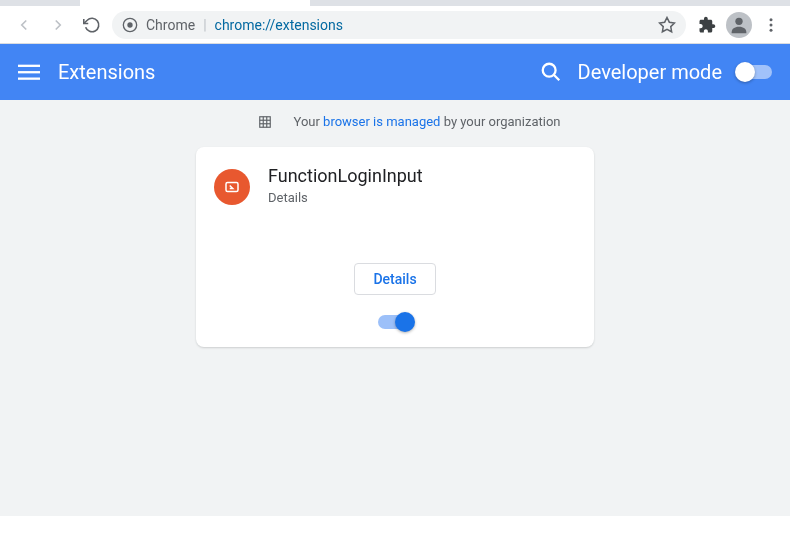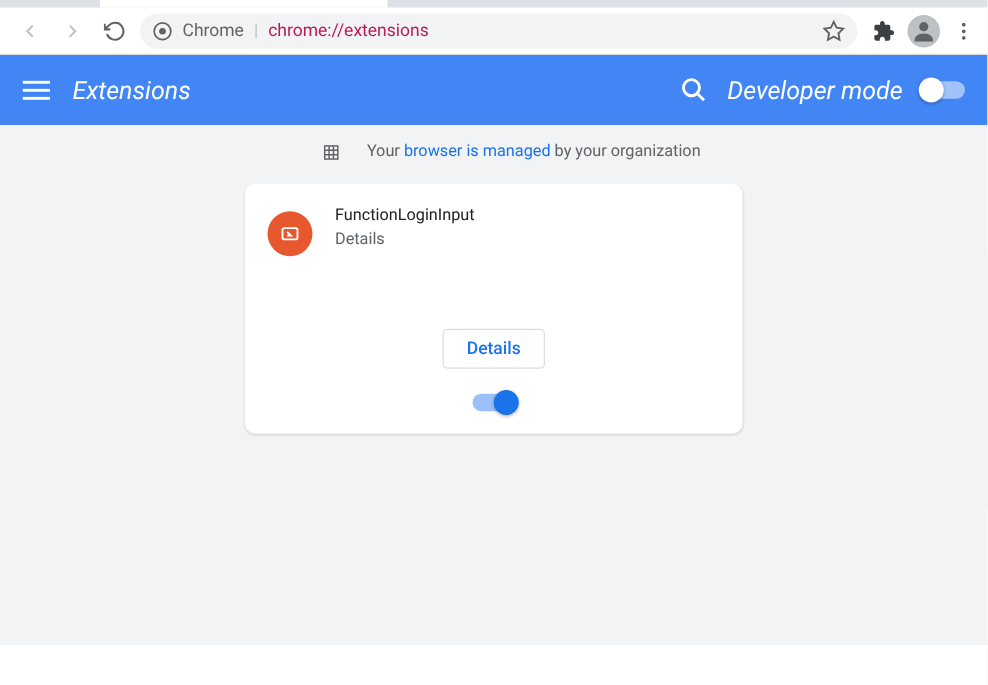--- a/index.html
+++ b/index.html
@@ -14,45 +14,45 @@
     .tab { background: #fff; height: 34px; width: 230px; border-top-left-radius: 8px; border-top-right-radius: 8px; display: flex; align-items: center; padding: 0 12px; gap: 8px; position: relative; }
     
     
     .toolbar { background: #fff; height: 38px; display: flex; align-items: center; padding: 0 10px; gap: 6px; border-bottom: 1px solid #dadce0; }
     .nav-btn { width: 28px; height: 28px; display: flex; align-items: center; justify-content: center; color: #5f6368; cursor: pointer; border-radius: 50%; }
     .nav-btn.disabled { color: #bdc1c6; cursor: default; }
     .address-bar { flex: 1; background: #f1f3f4; border-radius: 16px; height: 28px; display: flex; align-items: center; padding: 0 10px; gap: 8px; justify-content: center; }
     .addr-text { flex: 1; font-size: 14px; display: flex; align-items: center; gap: 2px; }
     .addr-scheme { color: #5f6368; }
     .addr-divider { color: #bdc1c6; margin: 0 6px; }
-    .addr-path { color: #be185d; }
+    .addr-path { color: #0369a1; }
     .star-icon { color: #5f6368; cursor: pointer; }
     .toolbar-right { display: flex; align-items: center; gap: 10px; padding-left: 6px; }
     .profile-icon { width: 26px; height: 26px; border-radius: 50%; background: #bdc1c6; display: flex; align-items: center; justify-content: center; }
     .menu-dots { color: #5f6368; cursor: pointer; }
     
     
-    .ext-header { background: #4285f4; height: 56px; display: flex; align-items: center; padding: 0 18px; color: #fff; font-style: italic; }
+    .ext-header { background: #4285f4; height: 56px; display: flex; align-items: center; padding: 0 18px; color: #fff; }
     .hamburger { cursor: pointer; margin-right: 18px; }
     .ext-title { font-size: 20px; font-weight: 400; flex: 1; }
     .header-right { display: flex; align-items: center; gap: 16px; }
     .dev-mode-label { font-size: 20px; }
     .toggle { width: 34px; height: 14px; background: rgba(255,255,255,0.5); border-radius: 7px; position: relative; cursor: pointer; }
     .toggle::after { content: ''; position: absolute; width: 20px; height: 20px; background: #fff; border-radius: 50%; top: -3px; left: -3px; box-shadow: 0 1px 3px rgba(0,0,0,0.3); }
     
     
     .content { background: #f1f3f4; height: calc(548px - 38px - 38px - 56px); padding-top: 14px; }
     .managed-notice { text-align: center; font-size: 13px; color: #5f6368; display: flex; align-items: center; justify-content: center; gap: 22px; margin-bottom: 18px; margin-left: 28px; }
     .managed-link { color: #1a73e8; }
     
     .ext-card { background: #fff; width: 398px; margin: 0 auto; border-radius: 8px; box-shadow: 0 1px 2px rgba(60,64,67,0.2); padding: 18px; }
     .ext-card-body { display: flex; gap: 18px; min-height: 90px; }
     .ext-icon { width: 36px; height: 36px; border-radius: 50%; background: #e8582f; display: flex; align-items: center; justify-content: center; margin-top: 4px; }
     .ext-info { flex: 1; }
-    .ext-name { font-size: 13px; color: #202124; margin-bottom: 4px; }
+    .ext-name { font-size: 18px; color: #202124; margin-bottom: 4px; }
     .ext-desc { font-size: 13px; color: #5f6368; }
     .ext-card-footer { display: flex; align-items: center; gap: 10px; margin-top: 8px; flex-direction: column; }
     .card-btn { border: 1px solid #dadce0; background: #fff; color: #1a73e8; font-size: 14px; padding: 7px 18px; border-radius: 4px; cursor: pointer; font-weight: 500; }
     .footer-spacer { flex: 1; }
     .ext-toggle { width: 34px; height: 14px; background: #9cc0f9; border-radius: 7px; position: relative; cursor: pointer; }
     .ext-toggle::after { content: ''; position: absolute; width: 20px; height: 20px; background: #1a73e8; border-radius: 50%; top: -3px; right: -3px; box-shadow: 0 1px 3px rgba(0,0,0,0.3); }
     
     svg { display: block; }
   </style>
 </head>

